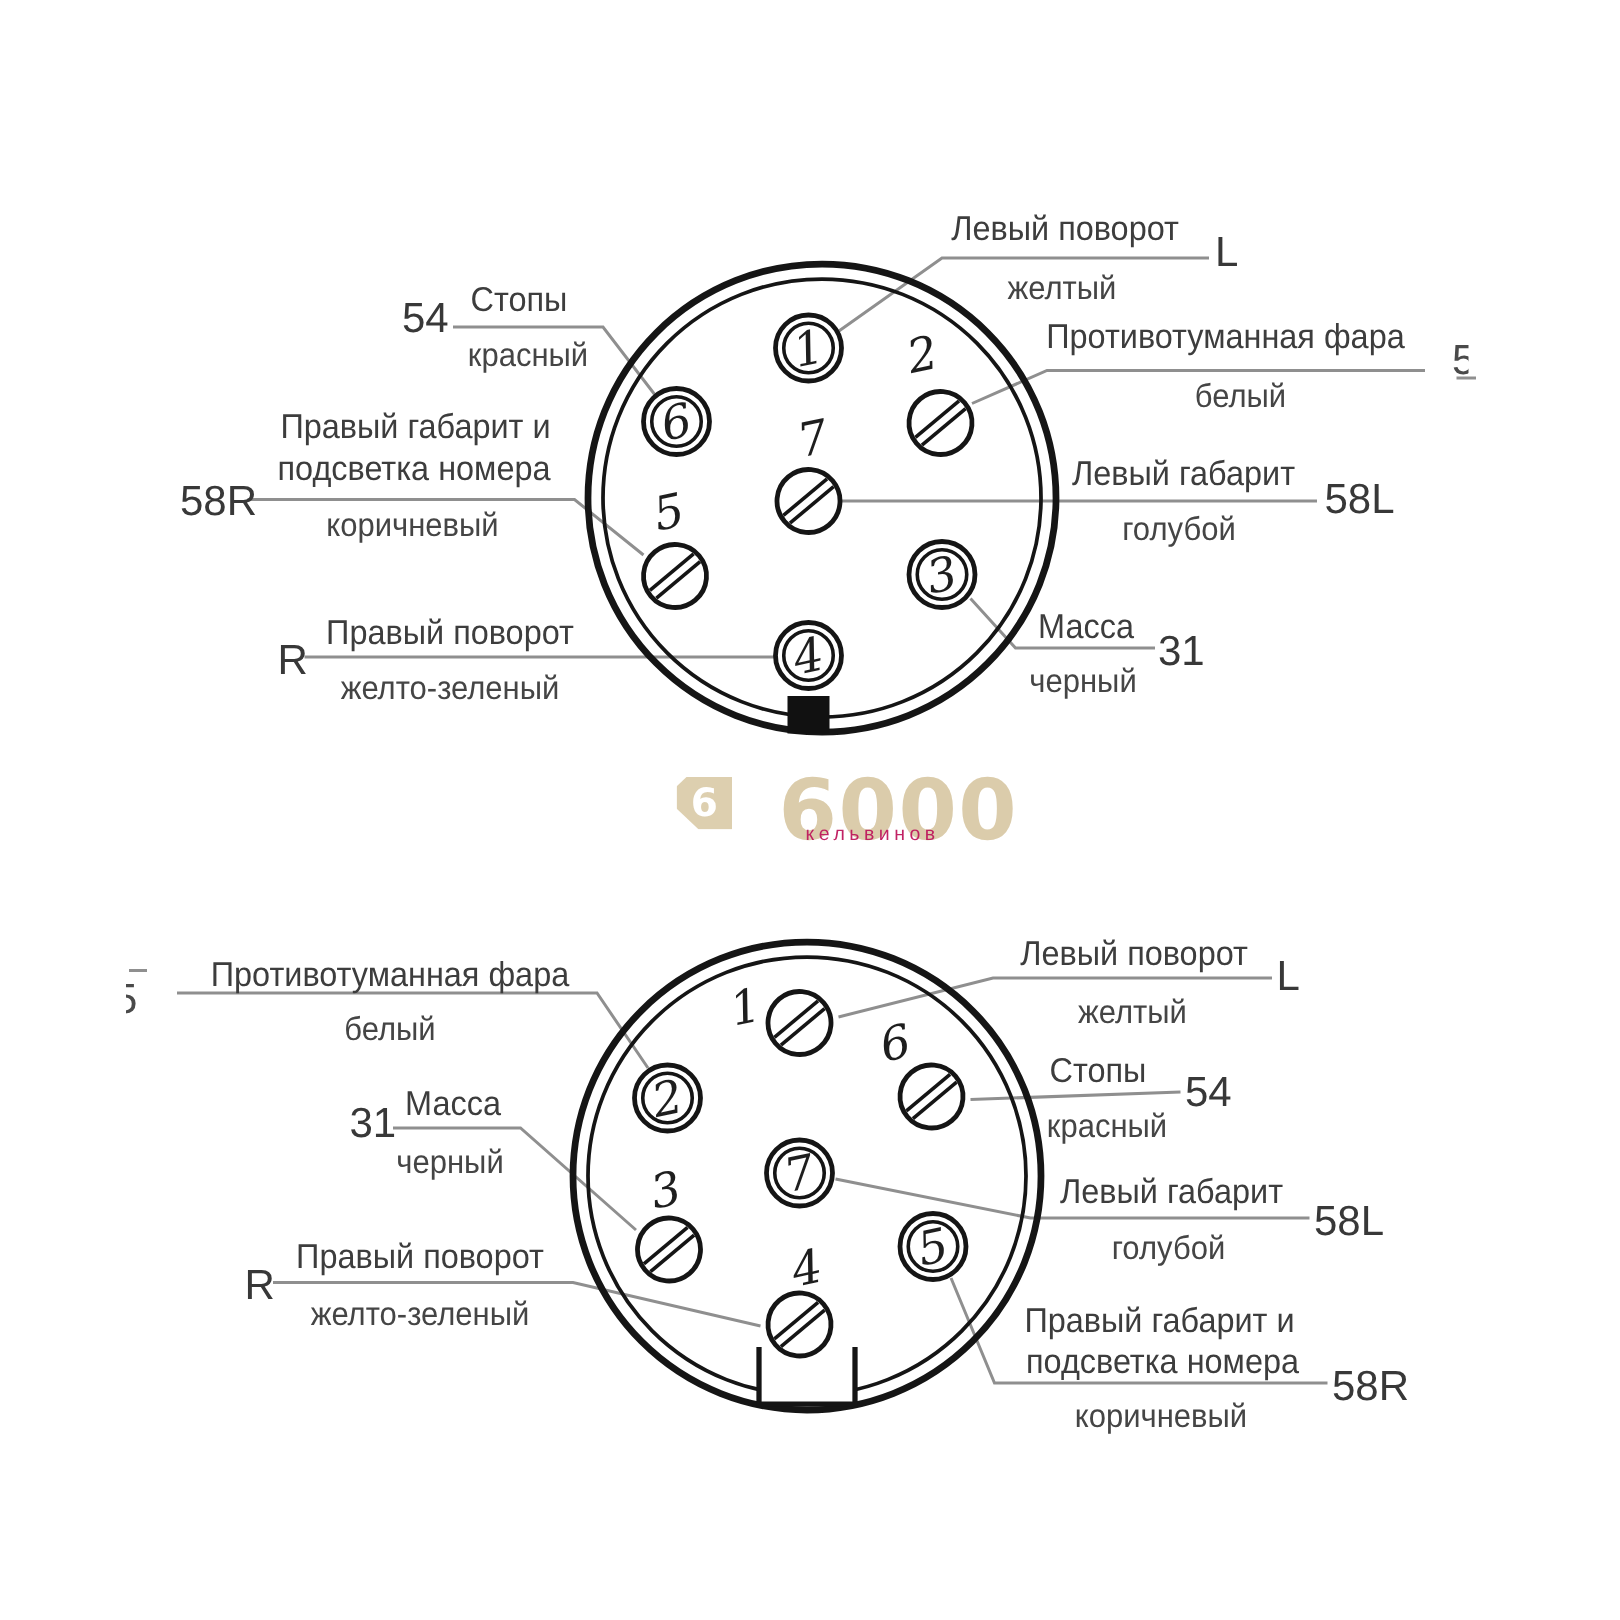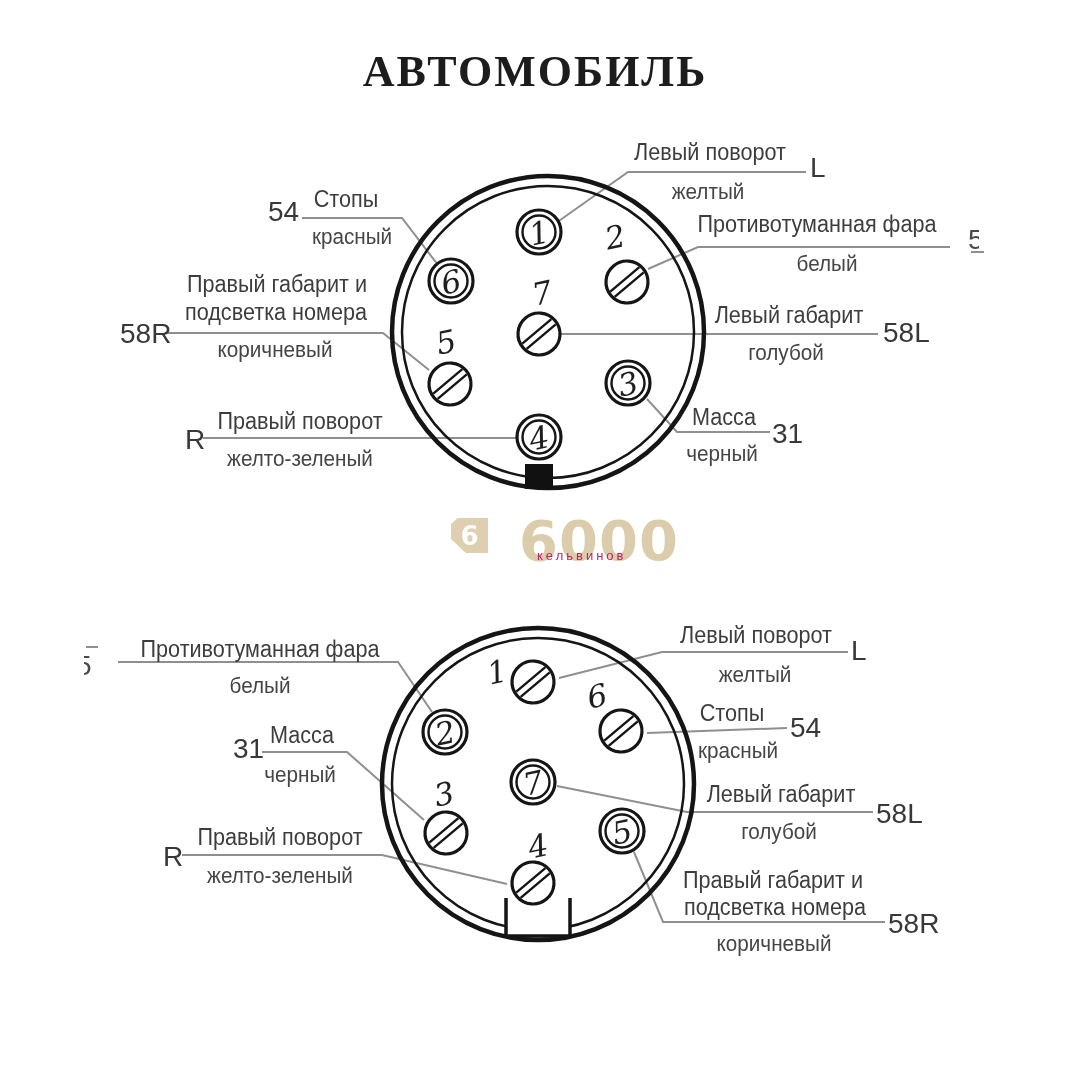--- a/index.html
+++ b/index.html
@@ -156,21 +156,20 @@
           <circle cx="622" cy="831" r="22" stroke-width="3.2"></circle>
           <circle cx="622" cy="831" r="16.5" stroke-width="2.4"></circle>
         </g>
     </g>
   </svg>
 
   <div class="wm-logo">6</div>
   <div class="wm-number">6000</div>
   <div class="wm-caption">кельвинов</div>
 
-  <div class="title" style="left:535px;top:46px;">АВТОМОБИЛЬ</div>
 
   <span class="fn" style="left:710px;top:139px;">Левый поворот</span>
   <span class="wire" style="left:708px;top:179px;">желтый</span>
   <span class="term" style="left:810px;top:152px;">L</span>
 
   <span class="fn" style="left:346px;top:186px;">Стопы</span>
   <span class="wire" style="left:352px;top:224px;">красный</span>
   <span class="term" style="left:268px;top:196px;">54</span>
 
   <span class="fn" style="left:817px;top:211px;">Противотуманная фара</span>

